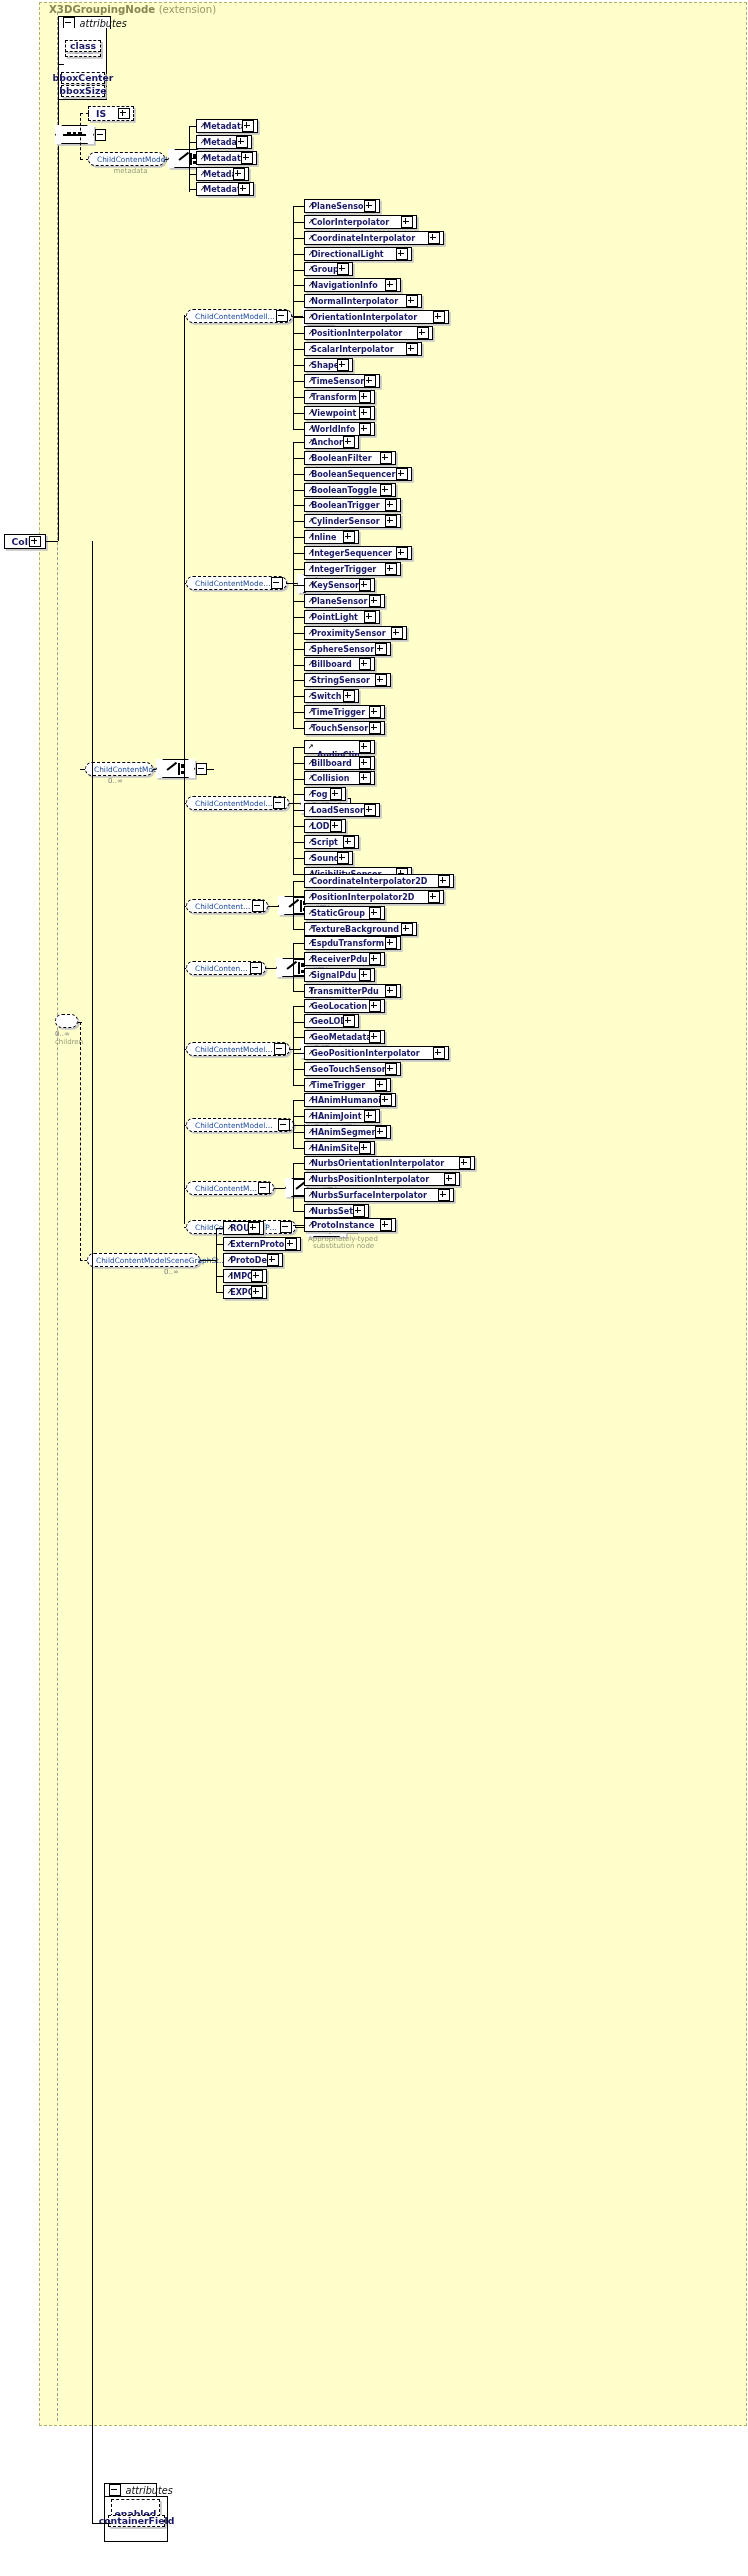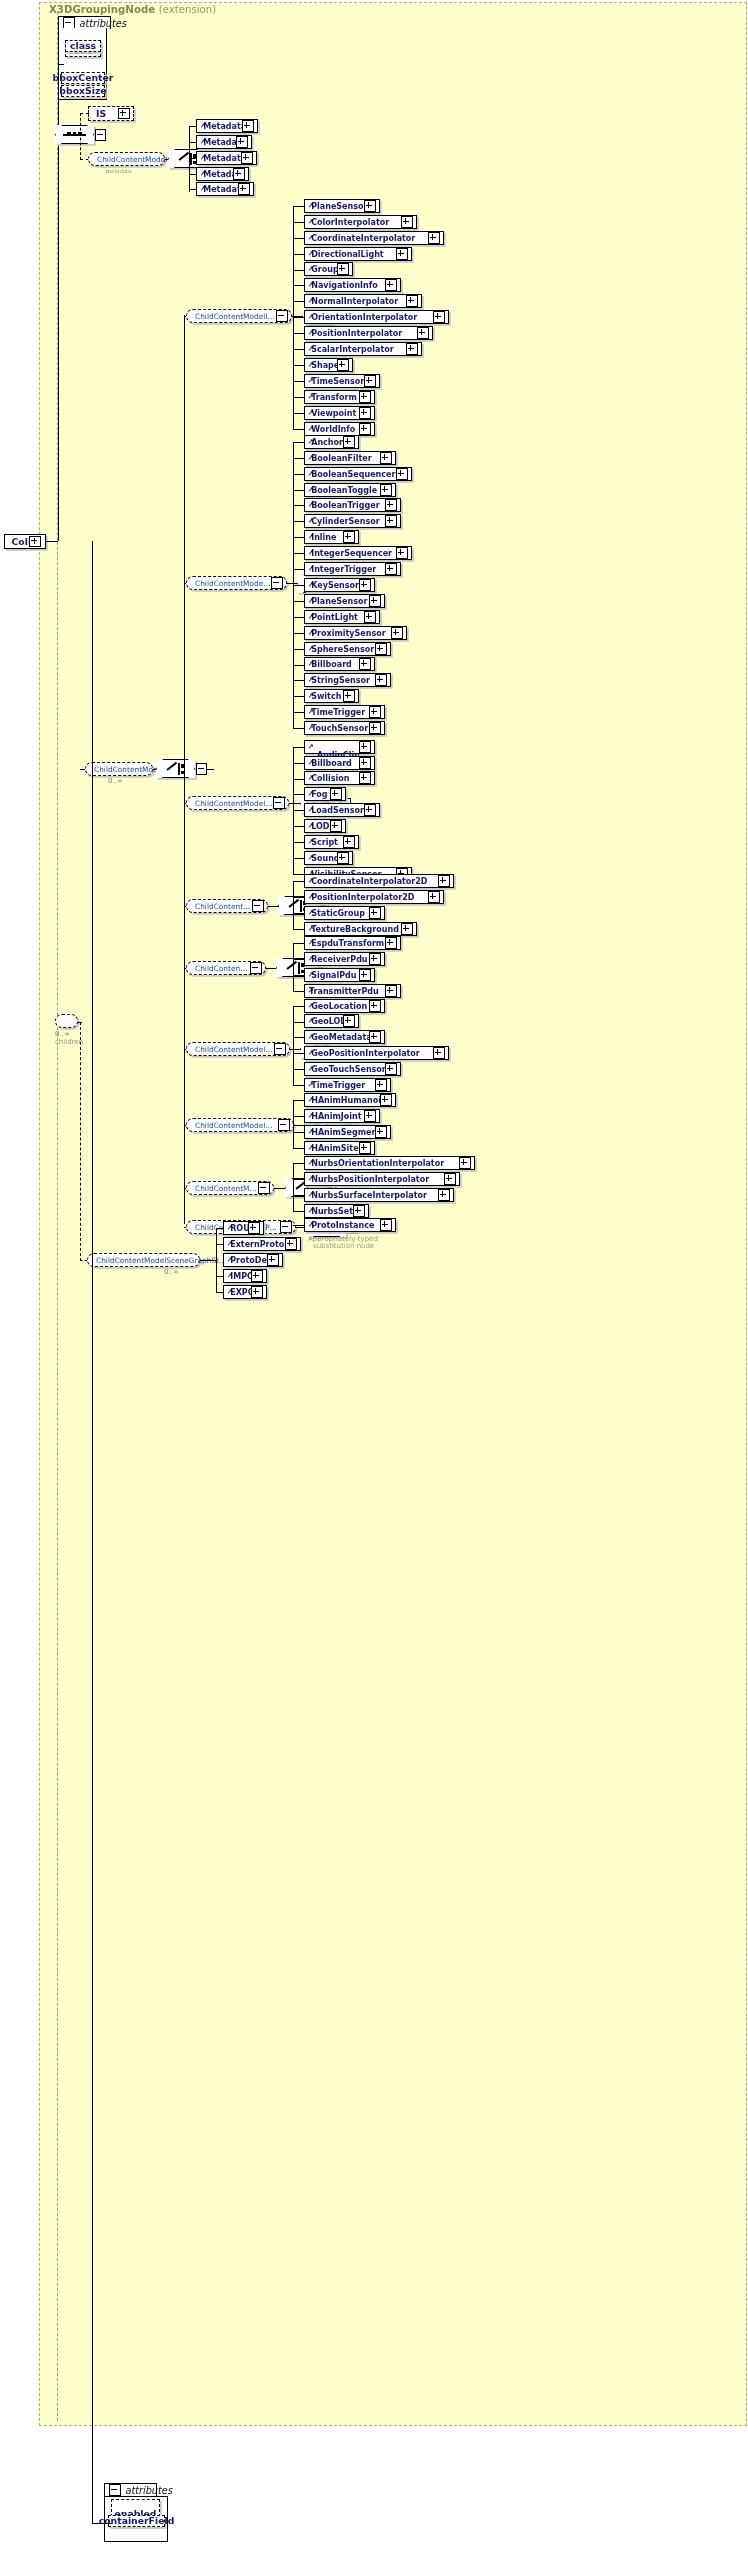--- a/index.html
+++ b/index.html
@@ -132,21 +132,21 @@
   </div>
 
   <div class="vld" style="left:80px;top:113px;height:47px;"></div>
   <div class="hld" style="left:80px;top:135px;width:5.3px;"></div>
   <div class="hld" style="left:80px;top:159px;width:8.8px;"></div>
 
   <div class="grpref" style="left:88px;top:152px;width:77px;height:14px;">
     <span class="lbl" style="font-size:7.4px;">ChildContentModelCore</span>
     <span class="minus"></span>
   </div>
-  <div class="caption" style="left:80px;top:167px;width:77px;font-family:Liberation Serif, serif;">metadata</div>
+  <div class="caption" style="left:92px;top:167px;width:77px;">metadata</div>
 
   <div class="comp" style="left:168px;top:149px;">
     <div class="oct"></div>
     <div class="choicebar"></div>
     <div class="choicedot" style="top:5.3px;"></div>
     <div class="choicedot" style="top:11.5px;"></div>
     <div class="choicearm"></div>
     <span class="minus"></span>
   </div>
   <div class="hl" style="left:165px;top:159px;width:2.7px;"></div>

